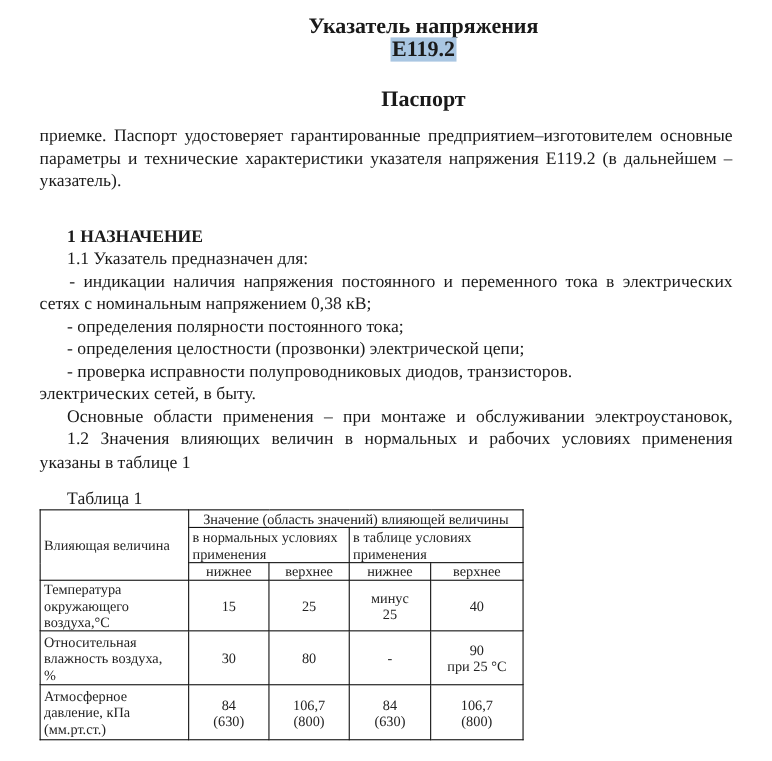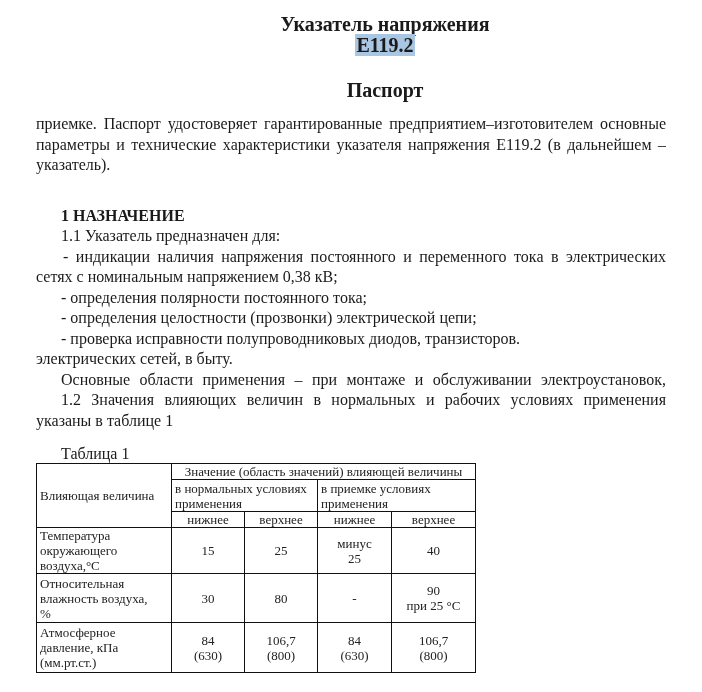--- a/index.html
+++ b/index.html
@@ -149,21 +149,21 @@
         <tr class="r0">
       <td class="l" rowspan="3">Влияющая величина</td>
       <td class="c" colspan="4">Значение (область значений) влияющей величины</td>
     </tr>
     <tr class="r1">
       <td class="l top" colspan="2">
         <span class="cellline">в нормальных  условиях</span>
         <span class="cellline">применения</span>
       </td>
       <td class="l top" colspan="2">
-        <span class="cellline">в приемке условиях</span>
+        <span class="cellline">в таблице условиях</span>
         <span class="cellline">применения</span>
       </td>
     </tr>
     <tr class="r2">
       <td class="c">нижнее</td>
       <td class="c">верхнее</td>
       <td class="c">нижнее</td>
       <td class="c">верхнее</td>
     </tr>
     <tr class="r3">

